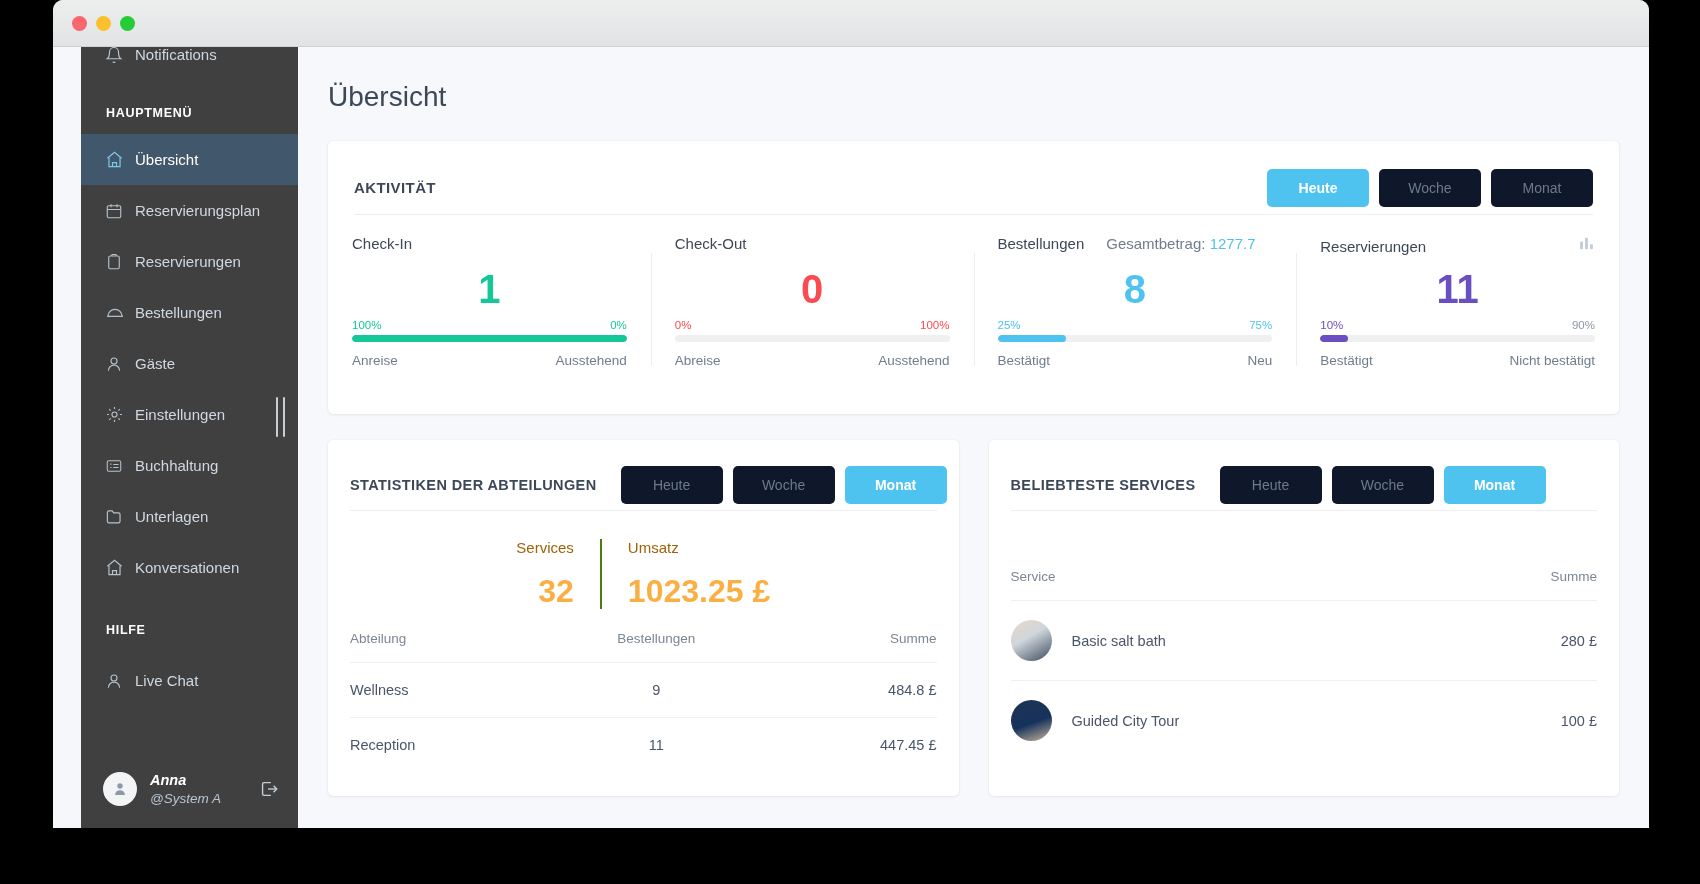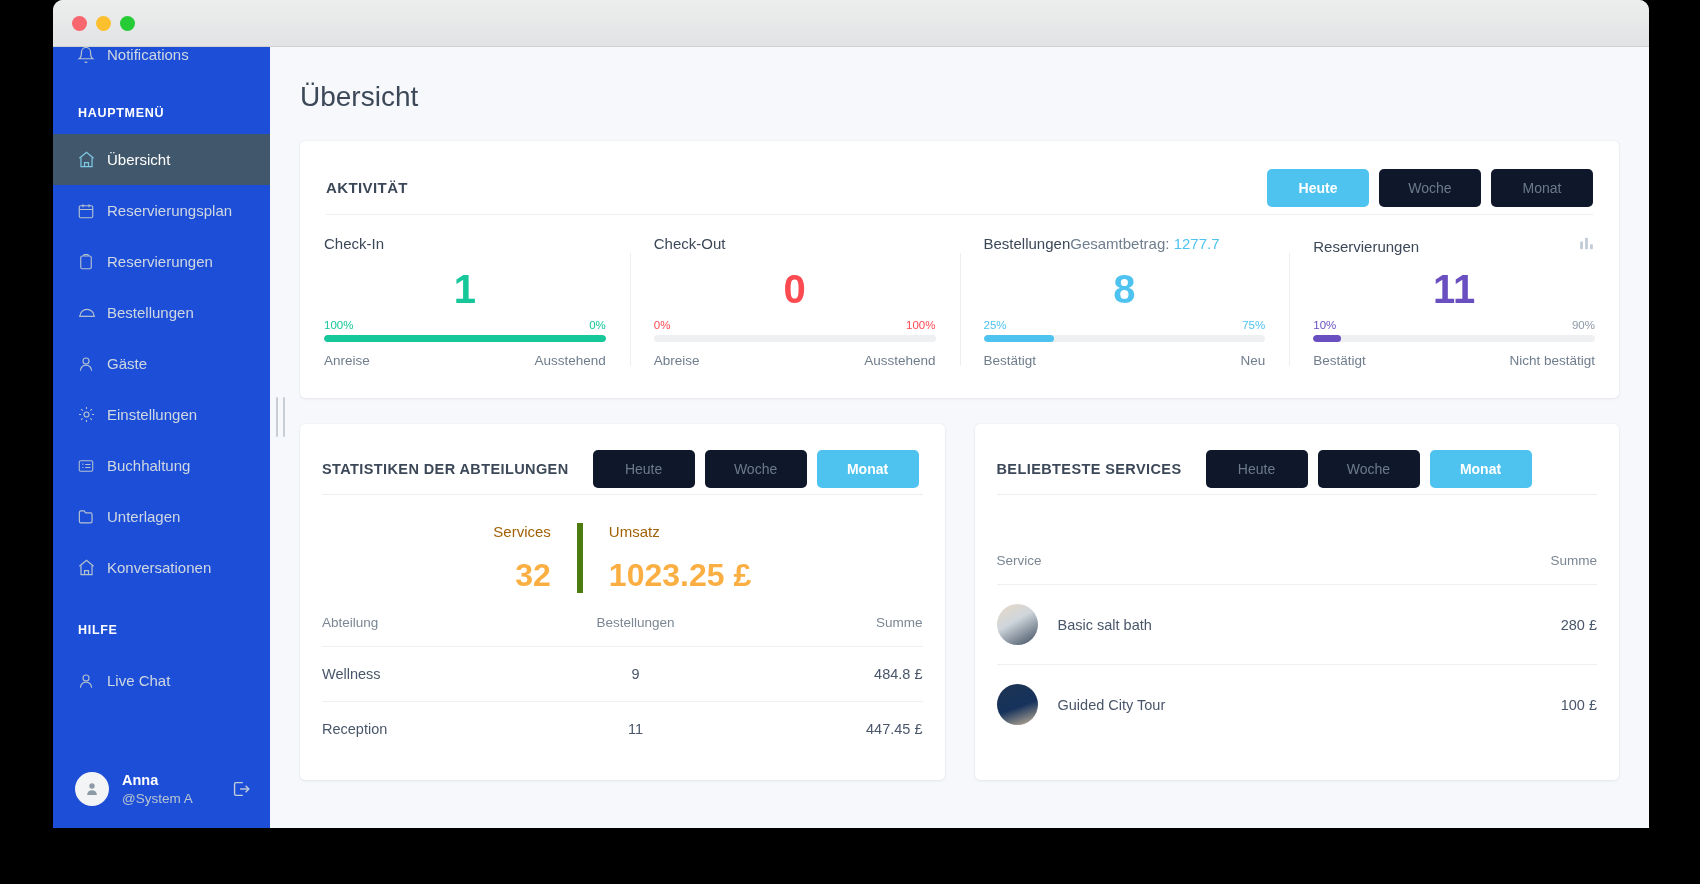--- a/index.html
+++ b/index.html
@@ -40,23 +40,24 @@
 
   .body-area {
     position: absolute;
     top: 47px; left: 0; right: 0; bottom: 0;
     display: flex;
   }
 
   
   .sidebar {
     width: 217px; min-width: 217px;
-    background: #1d4ed8;
+    background: #404040;
     position: relative;
     overflow: hidden;
+    margin-left: 28px;
   }
   .nav-top {
     position: absolute; top: -18px; left: 0; right: 0;
   }
   .nav-item {
     display: flex; align-items: center;
     height: 51px;
     padding-left: 24px;
     color: #cfd8e0;
     font-size: 15px;
@@ -75,20 +76,21 @@
   .sb-scroll {
     position: absolute;
     top: 0; left: 0; right: 0; bottom: 70px;
   }
   .userbar {
     position: absolute;
     left: 0; right: 0; bottom: 0;
     height: 78px;
     display: flex; align-items: center;
     padding: 0 18px 0 22px;
+    font-style: italic;
   }
   .avatar {
     width: 34px; height: 34px; border-radius: 50%;
     background: #f2f4f6;
     display: flex; align-items: center; justify-content: center;
     color: #8d9aa6;
     flex: 0 0 auto;
   }
   .user-meta { margin-left: 13px; flex: 1; line-height: 1.3; }
   .user-name { color: #ffffff; font-size: 14.5px; font-weight: bold; }
@@ -144,38 +146,38 @@
     color: #6b7b8c;
     font-size: 14px;
     display: flex; align-items: center; justify-content: center;
     cursor: pointer;
     border: none;
     font-family: "Liberation Sans", sans-serif;
   }
   .tab.selected { background: #4ec3f0; color: #ffffff; font-weight: bold; }
   .card-divider { height: 1px; background: #eceef1; margin: 0 26px; }
 
-  .stats-row { display: flex; padding: 0 0 30px 0; }
+  .stats-row { display: flex; padding: 0 0 46px 0; }
   .stat {
     flex: 1;
     padding: 0 24px;
     position: relative;
   }
   .stat + .stat::before {
     content: "";
     position: absolute;
     left: 0; top: 38px; bottom: 2px;
     width: 1px; background: #eceef1;
   }
   .stat-head {
     display: flex; align-items: baseline;
     height: 42px; padding-top: 20px;
   }
   .stat-name { font-size: 15px; color: #3c4858; }
-  .stat-extra { font-size: 15px; color: #6f7d8c; }
+  .stat-extra { font-size: 15px; color: #6f7d8c; margin-left: 22px; }
   .stat-extra b { color: #4ec3f0; font-weight: normal; }
   .chart-ico { margin-left: auto; color: #c3ccd6; }
   .stat-value {
     text-align: center;
     font-size: 40px;
     font-weight: bold;
     padding: 12px 0 10px 0;
     line-height: 1;
   }
   .pct-row {
@@ -196,21 +198,21 @@
   .lower .card { flex: 1; height: 356px; overflow: hidden; }
   .lower .card-head { padding: 20px 22px 0 22px; height: 70px; }
   .lower .card-title { font-size: 14.5px; flex: 0 0 auto; margin-right: 24px; }
   .lower .tabs { gap: 10px; }
 
   .totals {
     display: flex; justify-content: center; align-items: flex-start;
     padding: 28px 0 22px 0;
   }
   .total-box { padding: 0 26px; text-align: right; }
-  .total-box + .total-box { border-left: 6px solid #4d7c0f; text-align: left; }
+  .total-box + .total-box { border-left: 2px solid #4d7c0f; text-align: left; }
   .total-cap { font-size: 15px; color: #a16207; margin-bottom: 18px; }
   .total-val { font-size: 32px; font-weight: bold; color: #fbae42; line-height: 1.1; }
 
   table { width: 100%; border-collapse: collapse; }
   th {
     font-size: 13.5px; font-weight: normal; color: #7b8794;
     text-align: left; padding: 0 0 16px 0;
   }
   td {
     font-size: 14.5px; color: #49566a;

